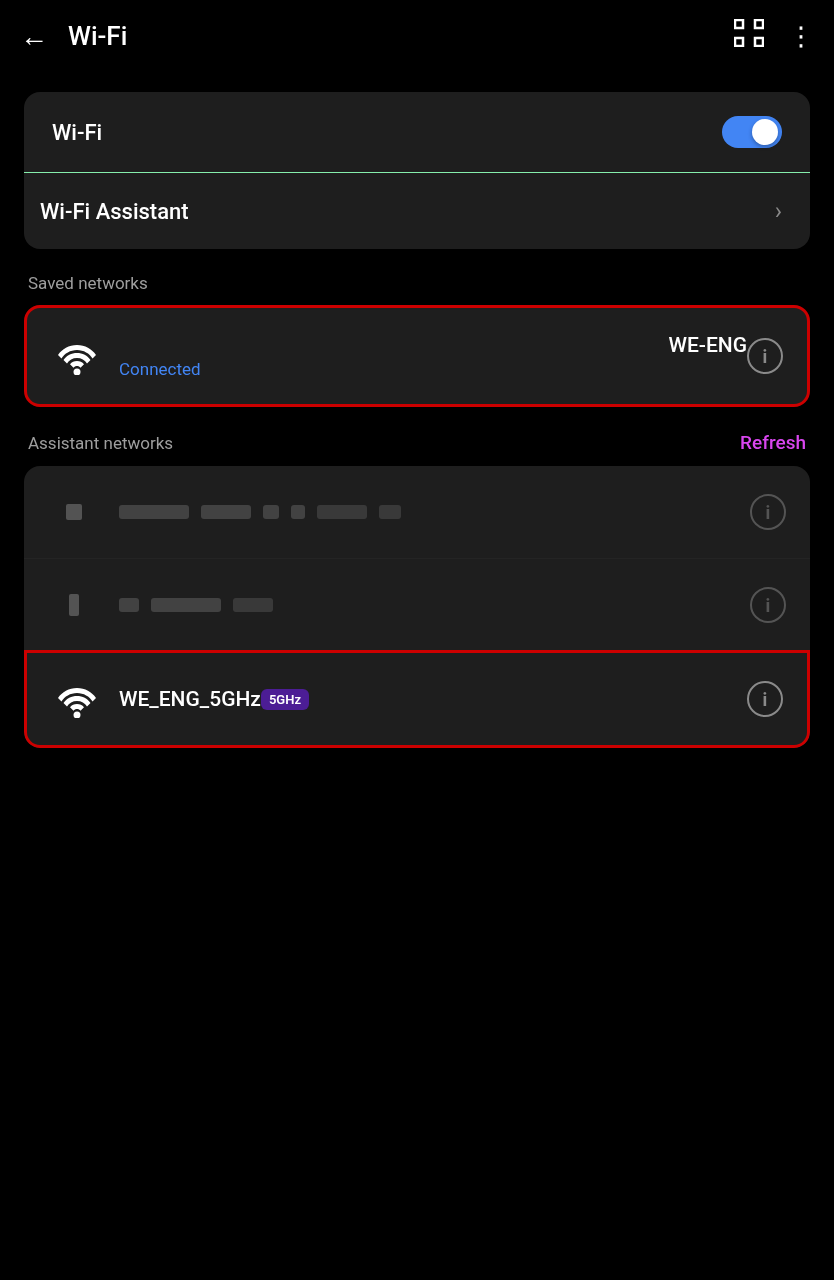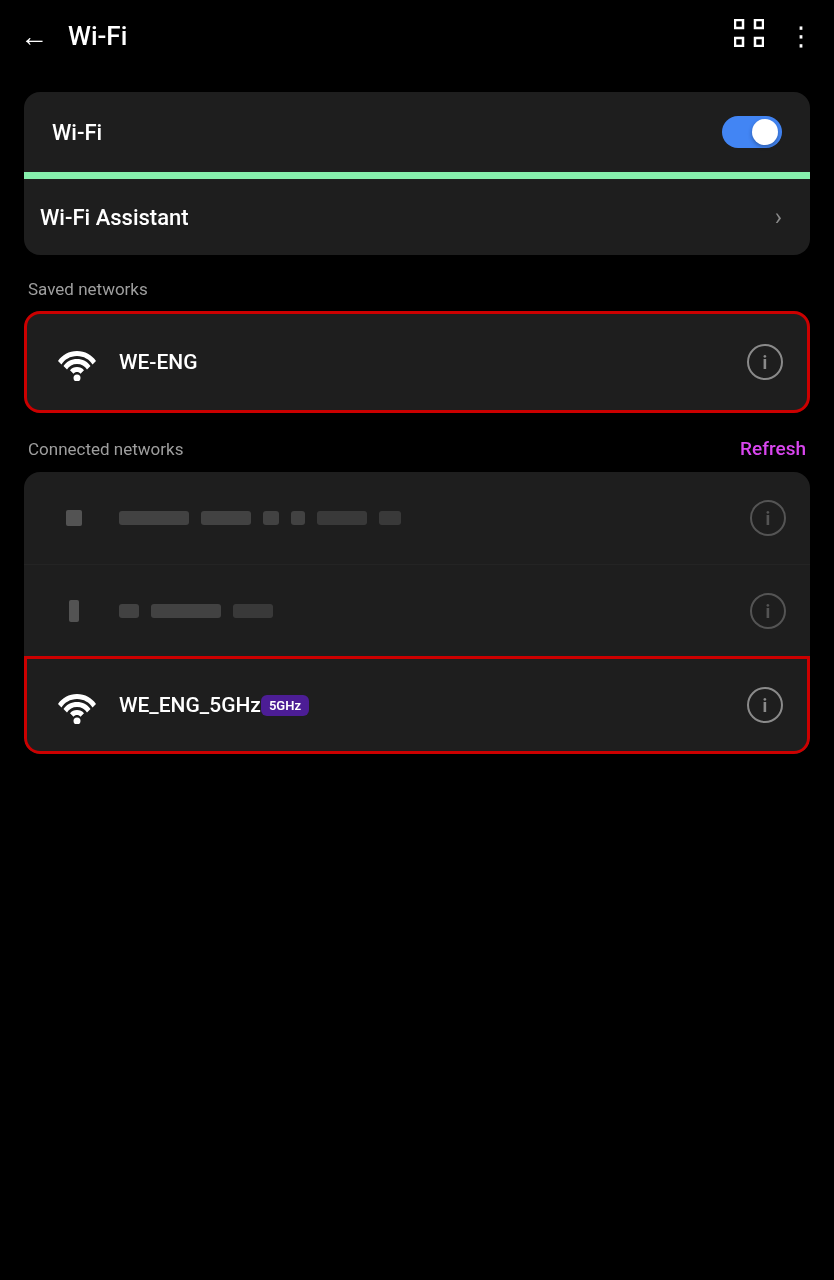--- a/index.html
+++ b/index.html
@@ -67,21 +67,21 @@
     }
 
     .card-row {
       display: flex;
       align-items: center;
       justify-content: space-between;
       padding: 24px 28px;
     }
 
     .card-row + .card-row {
-      border-top: 7px solid #86efac;
+      border-top: 1px solid #86efac;
       padding-left: 16px;
     }
 
     .card-row-label {
       font-size: 22px;
       font-weight: 500;
       color: #ffffff;
     }
 
     
@@ -161,20 +161,21 @@
 
     .network-info {
       flex: 1;
       margin-left: 16px;
     }
 
     .network-name {
       font-size: 21px;
       font-weight: 500;
       color: #ffffff;
+      text-align: right;
     }
 
     .network-status {
       font-size: 17px;
       color: #4285f4;
       margin-top: 2px;
     }
 
     .network-name-row {
       display: flex;
@@ -287,27 +288,28 @@
           <path d="M22 8 C30 8 37 12 41 18 L37.5 21.5 C34.5 16.5 28.7 13 22 13 C15.3 13 9.5 16.5 6.5 21.5 L3 18 C7 12 14 8 22 8Z" fill="white"></path>
           <path d="M22 16 C27.5 16 32.5 18.5 35.5 23 L32 26.5 C30 23 26.3 21 22 21 C17.7 21 14 23 12 26.5 L8.5 23 C11.5 18.5 16.5 16 22 16Z" fill="white"></path>
           <path d="M22 24 C24.8 24 27.3 25.2 29 27.2 L25.5 30.7 C24.7 29.7 23.4 29 22 29 C20.6 29 19.3 29.7 18.5 30.7 L15 27.2 C16.7 25.2 19.2 24 22 24Z" fill="white"></path>
           <circle cx="22" cy="35" r="3.5" fill="white"></circle>
 
           <rect x="17" y="34" width="10" height="7" rx="1" fill="#555" style="display:none"></rect>
         </svg>
       </div>
       <div class="network-info">
         <div class="network-name">WE-ENG</div>
+        <div class="network-status">Connected</div>
       </div>
       <div class="info-btn">i</div>
     </div>
   </div>
 
   <div class="section-header">
-    <span class="section-label">Connected networks</span>
+    <span class="section-label">Assistant networks</span>
     <span class="refresh-btn">Refresh</span>
   </div>
 
   <div class="networks-card">
 
     <div class="network-row blurred-row">
       <div class="network-icon">
         <div style="width:16px;height:16px;background:#888;border-radius:2px;"></div>
       </div>
       <div class="network-info">

